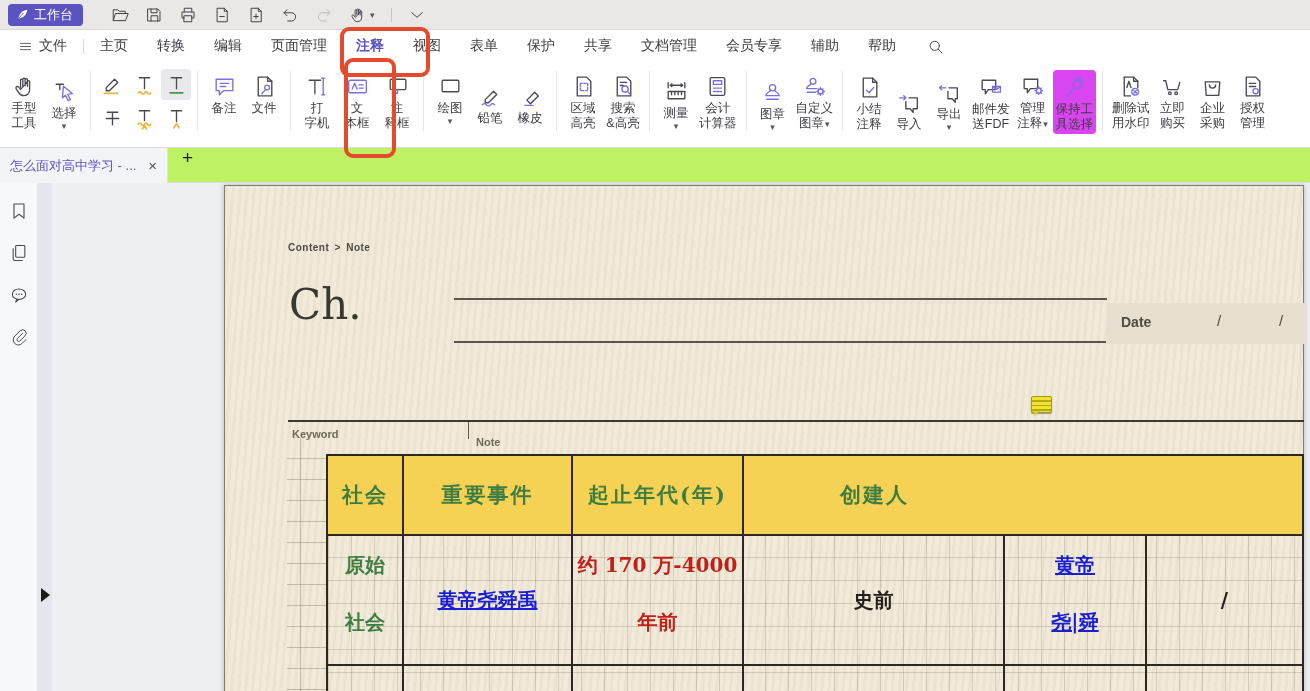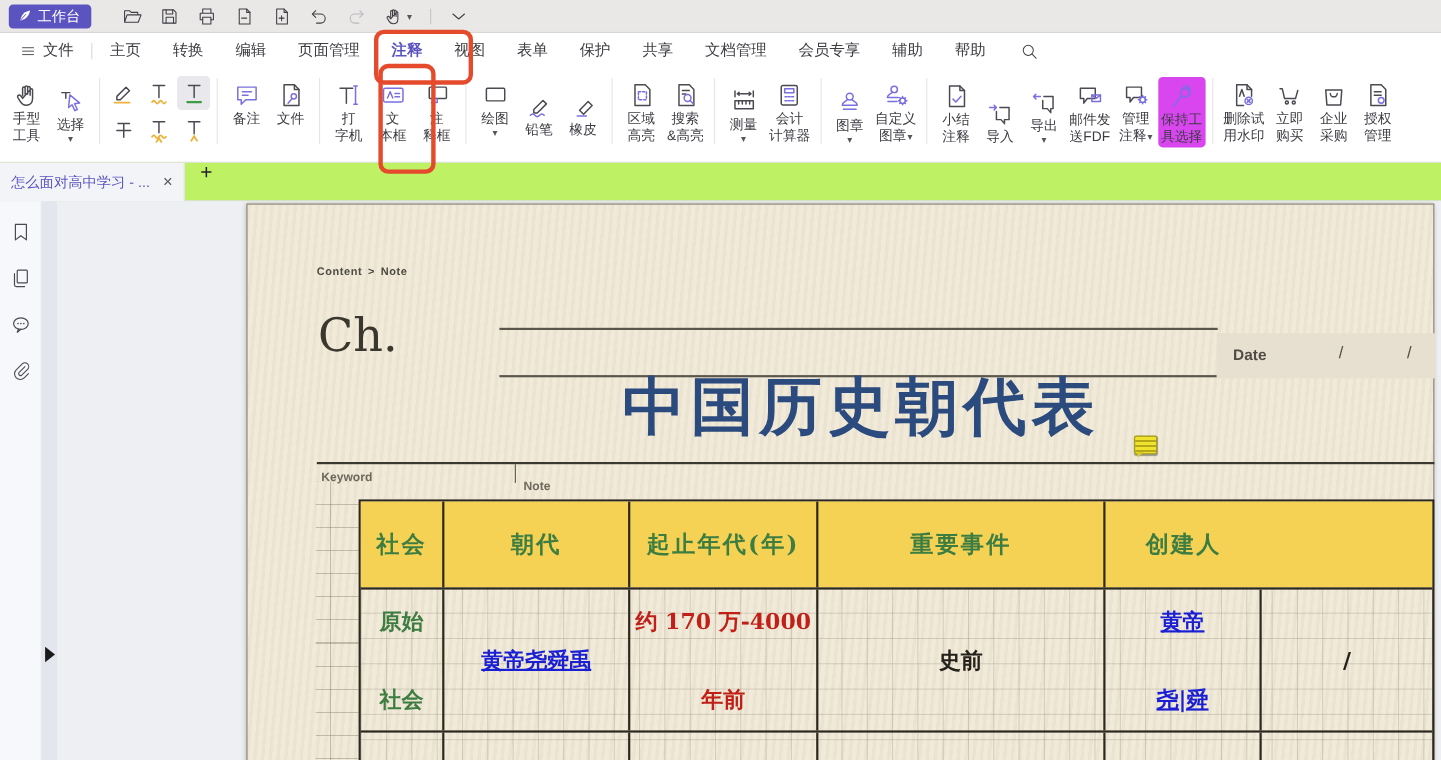--- a/index.html
+++ b/index.html
@@ -108,21 +108,21 @@
       linear-gradient(rgba(100,90,65,.22) 1px, rgba(0,0,0,0) 1px),
       linear-gradient(90deg, rgba(100,90,65,.22) 1px, rgba(0,0,0,0) 1px);
     background-size:23px 23px; }
   .trow.body { height:130px; border-top:2px solid #2b291f; }
   .trow.body > div { border-right:2px solid #2b291f; display:flex; flex-direction:column;
     align-items:center; justify-content:center; font-size:20px; font-weight:bold;
     font-family:"DejaVu Serif","Liberation Serif",serif; color:#24201a; }
   .trow.stub { height:28px; border-top:2px solid #2b291f; }
   .trow.stub > div { border-right:2px solid #2b291f; }
   .trow > div:last-child { border-right:none; }
-  .cell-2l { justify-content:space-between !important; padding:16px 0 14px; }
+  .cell-2l { justify-content:space-between !important; padding:16px 0 28px; }
   .green { color:#3e7d41 !important; }
   .red { color:#c02018 !important; }
   .bluelink { color:#1a1fd4 !important; text-decoration:underline; }
 
   
   .anno { position:absolute; border:4px solid #e44a2b; border-radius:9px; z-index:99; pointer-events:none; }
   #anno1 { left:340px; top:27px; width:90px; height:50px; }
   #anno2 { left:344px; top:58px; width:52px; height:100px; }
 </style>
 </head>
@@ -641,34 +641,32 @@
     <div class="viewport">
       <div class="page">
         <div class="breadcrumb">Content &gt; Note</div>
         <div class="ch-label">Ch.</div>
         <div class="tline1"></div>
         <div class="tline2"></div>
         <div class="dateband"></div>
         <div class="date-label">Date</div>
         <div class="slash1">/</div>
         <div class="slash2">/</div>
-        <div class="bigtitle">中国历史朝代表</div>
         <div class="stickynote"></div>
         <div class="hrule"></div>
         <div class="kw-label">Keyword</div>
         <div class="note-label">Note</div>
         <div class="kwdiv"></div>
         <div class="ruled"></div>
 
         <div class="histtable">
           <div class="trow head">
             <div>社会</div>
-            <div>朝代</div>
+            <div>重要事件</div>
             <div>起止年代(年)</div>
-            <div>重要事件</div>
             <div>创建人</div>
           </div>
           <div class="tbodybg">
             <div class="trow body">
               <div class="cell-2l">
                 <span class="green">原始</span>
                 <span class="green">社会</span>
               </div>
               <div>
                 <span class="bluelink">黄帝尧舜禹</span>

